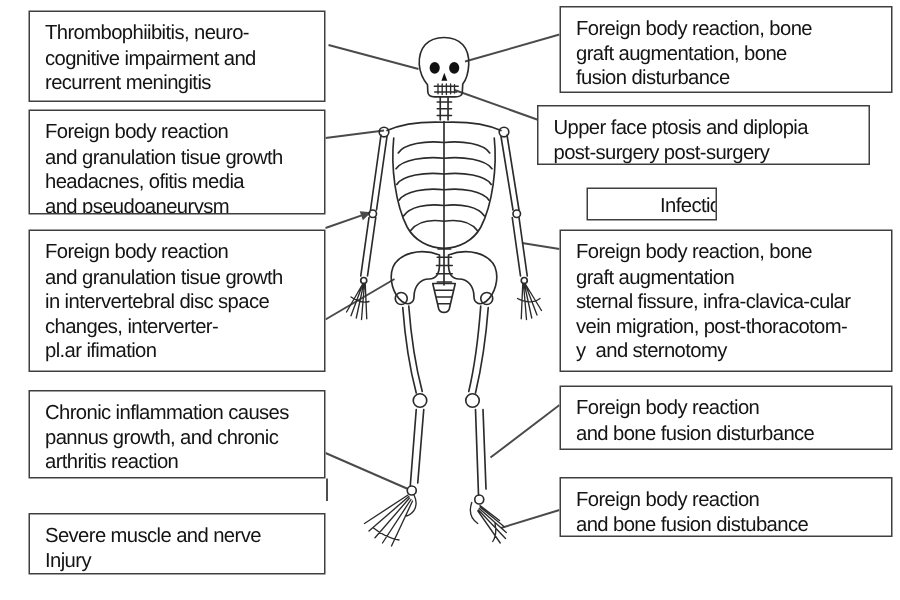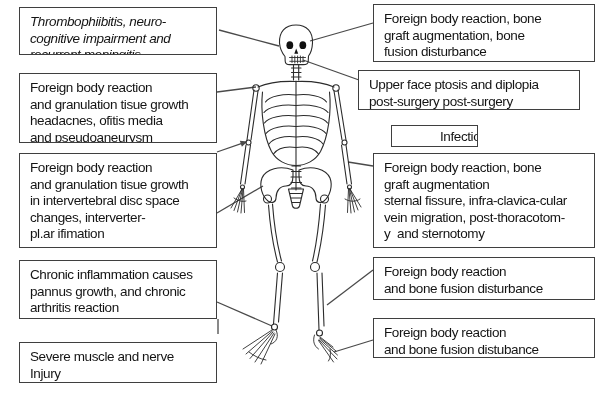--- a/index.html
+++ b/index.html
@@ -114,21 +114,21 @@
         <path d="M325.5 205 C324 225 321 245 317 262 M320.5 204 C319 224 316.5 244 312.5 261"></path>
         <circle cx="315" cy="267" r="4.5"></circle>
         <path d="M317 273 L319 330 M322 273 L324 326"></path>
         <circle cx="319.5" cy="333" r="3"></circle>
         <path stroke-width="0.9" d="M320 337 L333 347 M320 338 L336 351 M319.5 339 L337.5 355 M319 340 L337 359 M318.5 340.5 L333.5 362
                  M330 349 C331 354 330.5 358 328.5 361 M314.5 335 C312.5 341 314 346 318.5 349"></path>
       </g>
     </g>
   </svg>
 
-  <div class="label-box" style="left:19px;top:7px;width:198px;height:48px;font-style:italic;">Thrombophiibitis, neuro-
+  <div class="label-box" style="left:19px;top:7px;width:198px;height:61px;">Thrombophiibitis, neuro-
 cognitive impairment and
 recurrent meningitis</div>
 
   <div class="label-box" style="left:19px;top:73px;width:198px;height:70px;">Foreign body reaction
 and granulation tisue growth
 headacnes, ofitis media
 and pseudoaneurysm</div>
 
   <div class="label-box" style="left:19px;top:153px;width:198px;height:95px;">Foreign body reaction
 and granulation tisue growth

